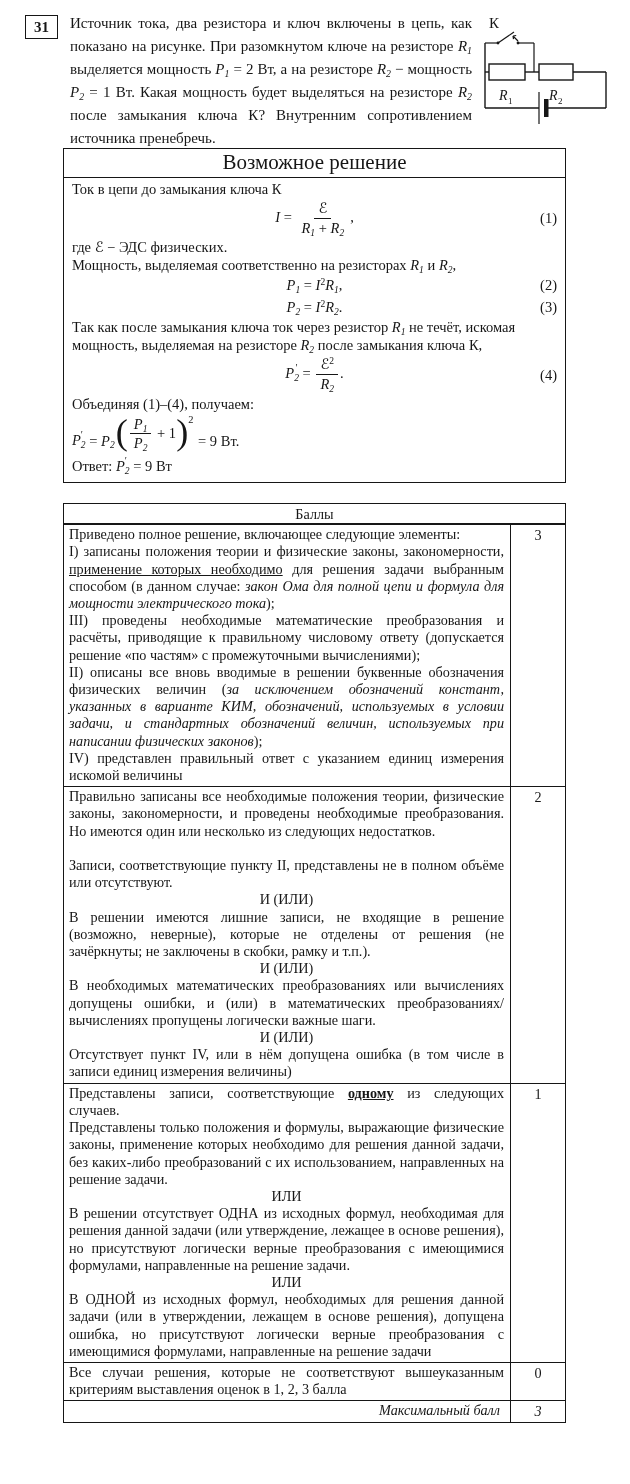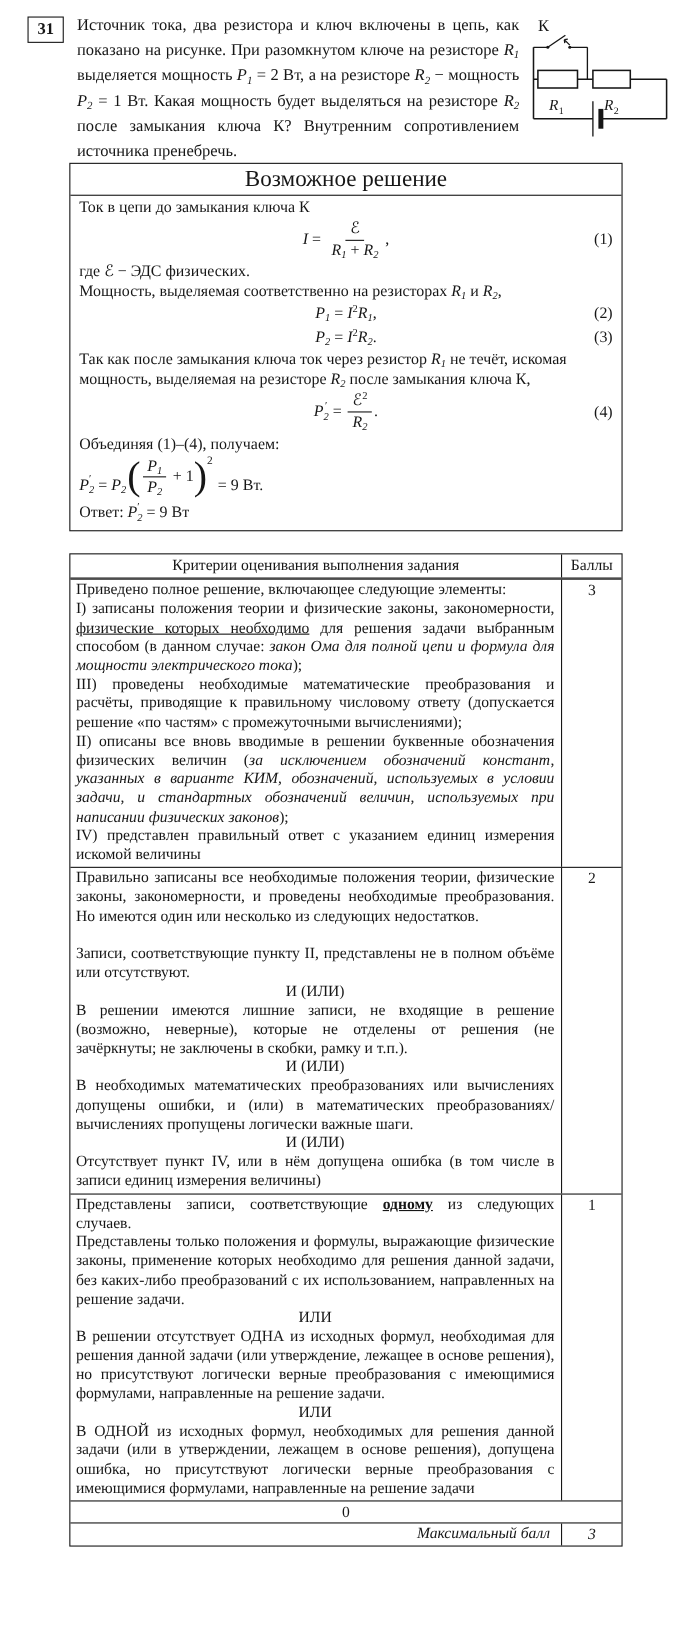--- a/index.html
+++ b/index.html
@@ -174,27 +174,26 @@
             <span class="sstack">
               <span class="top">′</span>
               <span class="bot it">2</span>
             </span>
           </span><span> = 9 Вт</span></div>
       </div>
   </div>
 
   <div class="criteria">
     <div class="crow chead">
-      <div class="ctext">Критерии оценивания выполнения задания</div>
       <div class="cscore">Баллы</div>
     </div>
     <div class="crow">
       <div class="ctext">
           <div class="para"><span>Приведено полное решение, включающее следующие элементы:</span></div>
-          <div class="para"><span>I) записаны положения теории и физические законы, закономерности, </span><span class="ul">физические которых необходимо</span><span> для решения задачи выбранным способом (в данном случае: </span><span class="it">закон Ома для полной цепи и формула для мощности электрического тока</span><span>);</span></div>
+          <div class="para"><span>I) записаны положения теории и физические законы, закономерности, </span><span class="ul">применение которых необходимо</span><span> для решения задачи выбранным способом (в данном случае: </span><span class="it">закон Ома для полной цепи и формула для мощности электрического тока</span><span>);</span></div>
           <div class="para"><span>III) проведены необходимые математические преобразования и расчёты, приводящие к правильному числовому ответу (допускается решение «по частям» с промежуточными вычислениями);</span></div>
           <div class="para"><span>II) описаны все вновь вводимые в решении буквенные обозначения физических величин (</span><span class="it">за исключением обозначений констант, указанных в варианте КИМ, обозначений, используемых в условии задачи, и стандартных обозначений величин, используемых при написании физических законов</span><span>);</span></div>
           <div class="para"><span>IV) представлен правильный ответ с указанием единиц измерения искомой величины</span></div>
         </div>
       <div class="cscore">3</div>
     </div>
     <div class="crow">
       <div class="ctext">
           <div class="para"><span>Правильно записаны все необходимые положения теории, физические законы, закономерности, и проведены необходимые преобразования. Но имеются один или несколько из следующих недостатков.</span></div>
           <div class="para blank"></div>
@@ -213,20 +212,23 @@
           <div class="para"><span>Представлены записи, соответствующие </span><span class="bd ul">одному</span><span> из следующих случаев.</span></div>
           <div class="para"><span>Представлены только положения и формулы, выражающие физические законы, применение которых необходимо для решения данной задачи, без каких-либо преобразований с их использованием, направленных на решение задачи.</span></div>
           <div class="para center"><span>ИЛИ</span></div>
           <div class="para"><span>В решении отсутствует ОДНА из исходных формул, необходимая для решения данной задачи (или утверждение, лежащее в основе решения), но присутствуют логически верные преобразования с имеющимися формулами, направленные на решение задачи.</span></div>
           <div class="para center"><span>ИЛИ</span></div>
           <div class="para"><span>В ОДНОЙ из исходных формул, необходимых для решения данной задачи (или в утверждении, лежащем в основе решения), допущена ошибка, но присутствуют логически верные преобразования с имеющимися формулами, направленные на решение задачи</span></div>
         </div>
       <div class="cscore">1</div>
     </div>
     <div class="crow">
+      <div class="ctext">
+          <div class="para"><span>Все случаи решения, которые не соответствуют вышеуказанным критериям выставления оценок в 1, 2, 3 балла</span></div>
+        </div>
       <div class="cscore">0</div>
     </div>
     <div class="crow maxrow">
       <div class="ctext">
           <div class="para right"><span class="it">Максимальный балл</span></div>
         </div>
       <div class="cscore">3</div>
     </div>
   </div>
 

